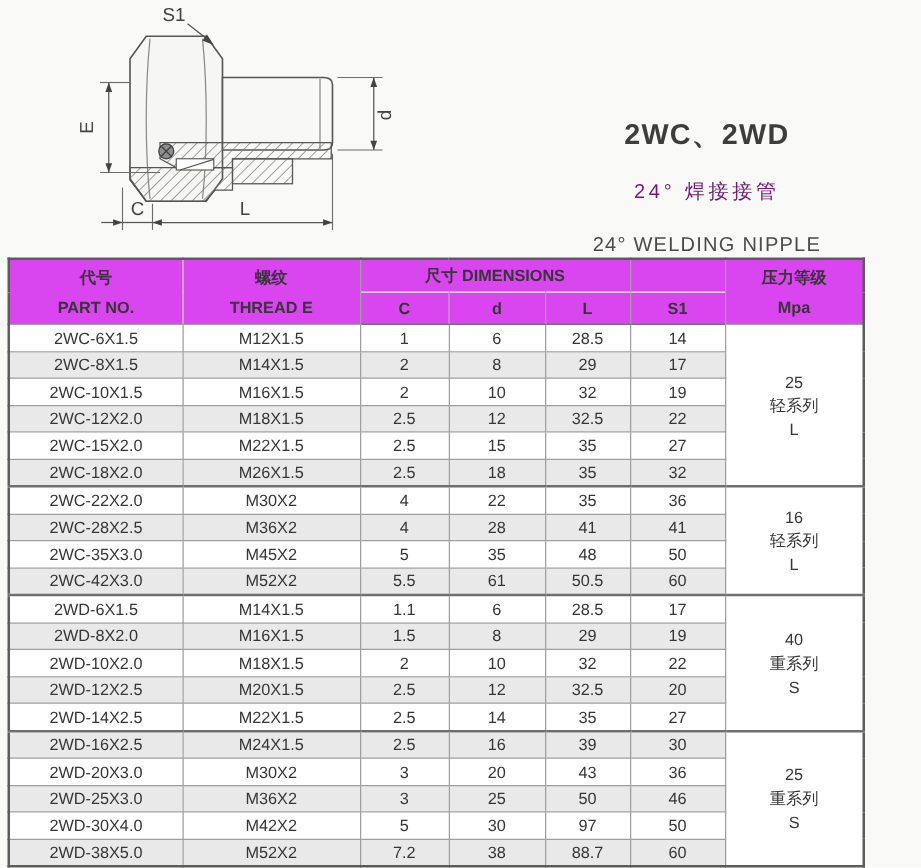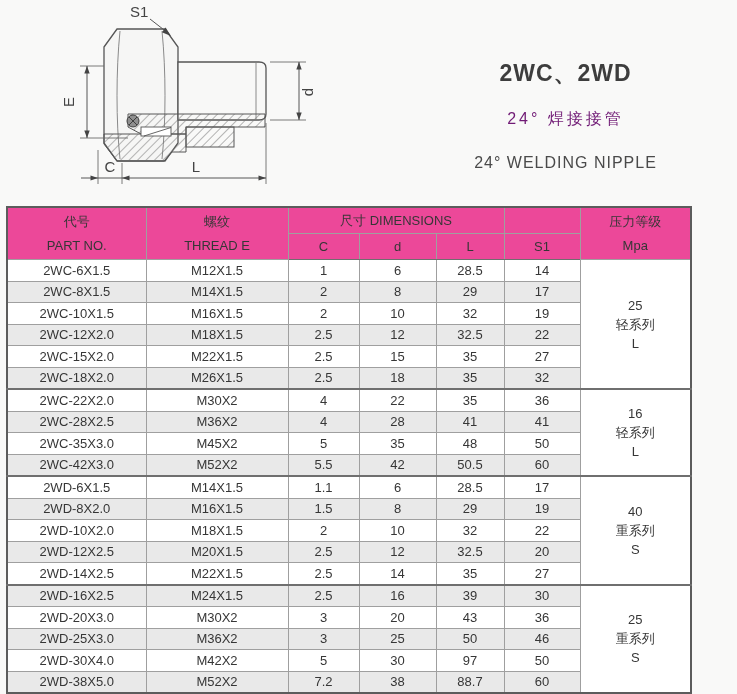--- a/index.html
+++ b/index.html
@@ -14,21 +14,21 @@
   .page{position:absolute;left:0;top:0;width:737px;height:568px;}
 
   
   .drawing{position:absolute;left:0;top:0;width:380px;height:205px;}
 
   
   .title-block{
     position:absolute;left:408px;top:58px;width:315px;
     text-align:center;
   }
-  .title-model{font-size:23px;font-weight:bold;color:#3d3d3d;letter-spacing:1px;}
+  .title-model{font-size:23px;font-weight:bold;color:#3d3d3d;letter-spacing:1px;margin-top:34px;}
   .title-cn{font-size:16px;color:#701a75;margin-top:20px;letter-spacing:3px;}
   .title-en{font-size:16px;color:#4a4a4a;margin-top:24px;letter-spacing:1px;}
 
   
   table.spec{
     position:absolute;left:6px;top:206px;
     width:684px;
     border-collapse:collapse;
     table-layout:fixed;
     background:#ffffff;
@@ -38,22 +38,22 @@
   }
   table.spec th, table.spec td{
     border:1px solid #9f9f9f;
     text-align:center;
     vertical-align:middle;
     padding:0 2px;
     overflow:hidden;
     white-space:nowrap;
   }
   table.spec thead th{
-    font-weight:normal;
-    background:#ec4899;
+    font-weight:bold;
+    background:#d946ef;
     height:25px;
   }
   table.spec thead tr:last-child th{border-bottom:1.5px solid #6f6f6f;}
   table.spec tbody td{height:20.5px;}
   tr.stripe td{background:#e9e9e9;}
   tr.group-start td{border-top:2px solid #6f6f6f;}
   td.pressure-cell{background:#ffffff !important;line-height:19px;font-size:13px;}
   .hdr-two-line div{line-height:24px;}
 </style>
 </head>
@@ -239,21 +239,21 @@
           <td>M45X2</td>
           <td>5</td>
           <td>35</td>
           <td>48</td>
           <td>50</td>
         </tr>
         <tr class="stripe">
           <td>2WC-42X3.0</td>
           <td>M52X2</td>
           <td>5.5</td>
-          <td>42</td>
+          <td>61</td>
           <td>50.5</td>
           <td>60</td>
         </tr>
         <tr class="group-start">
           <td>2WD-6X1.5</td>
           <td>M14X1.5</td>
           <td>1.1</td>
           <td>6</td>
           <td>28.5</td>
           <td>17</td>

